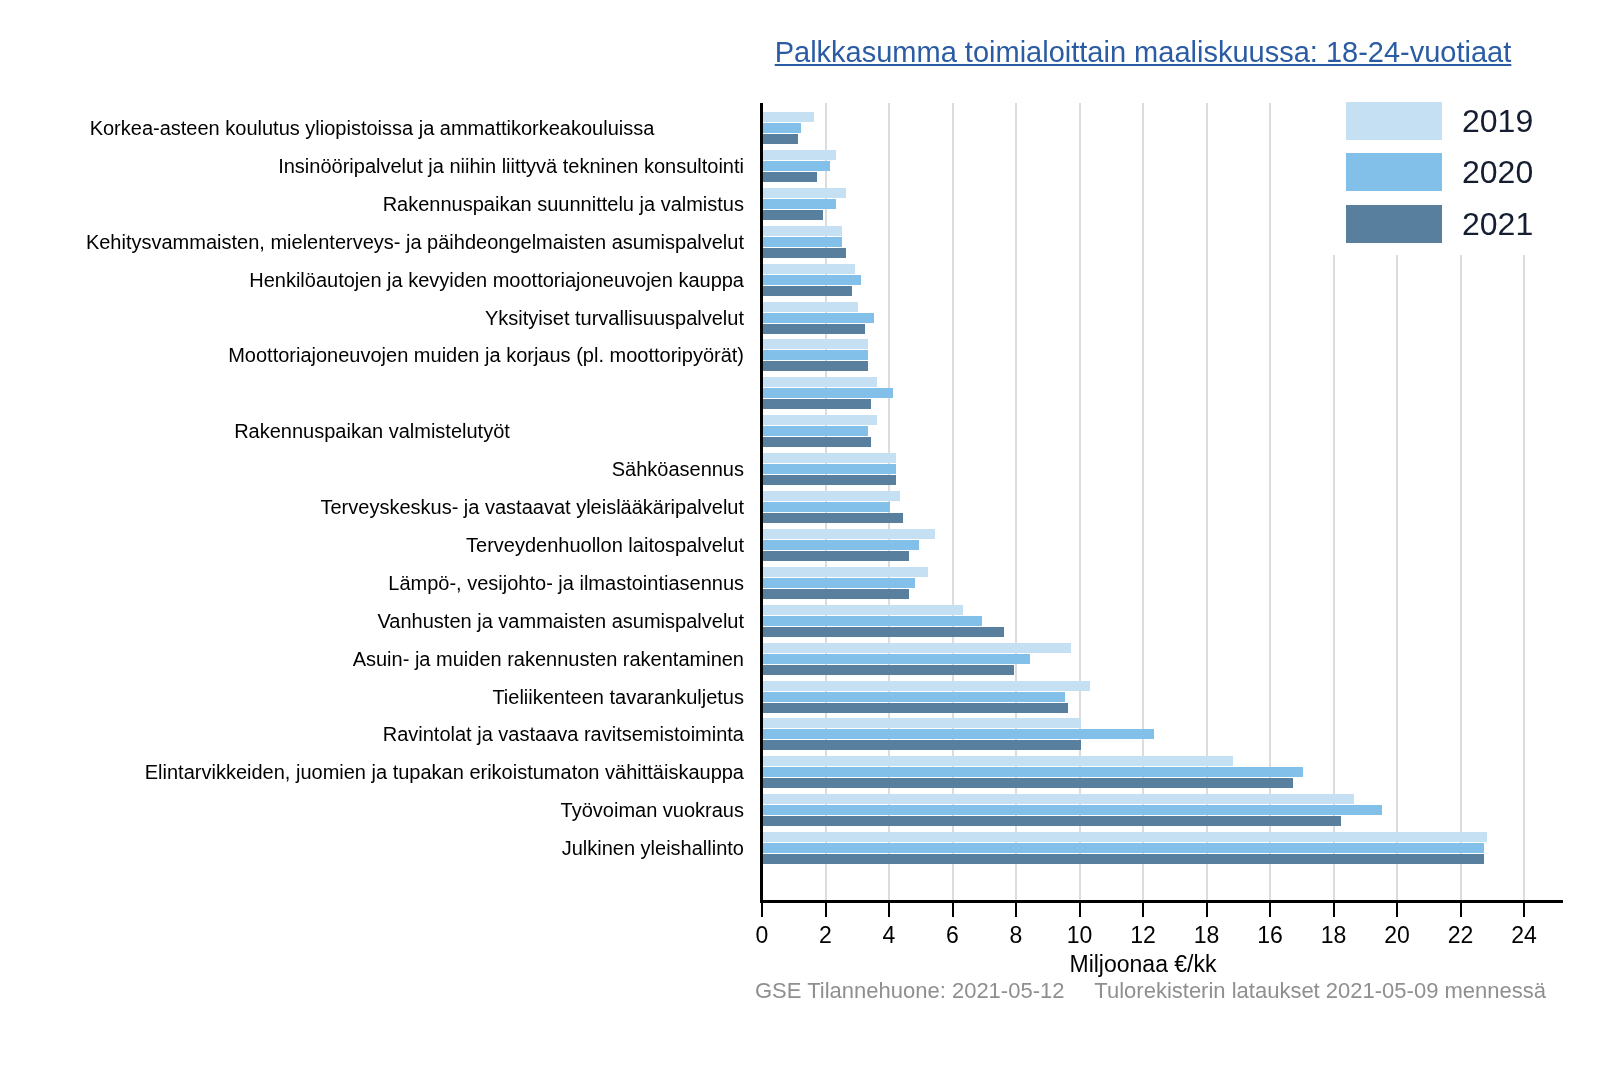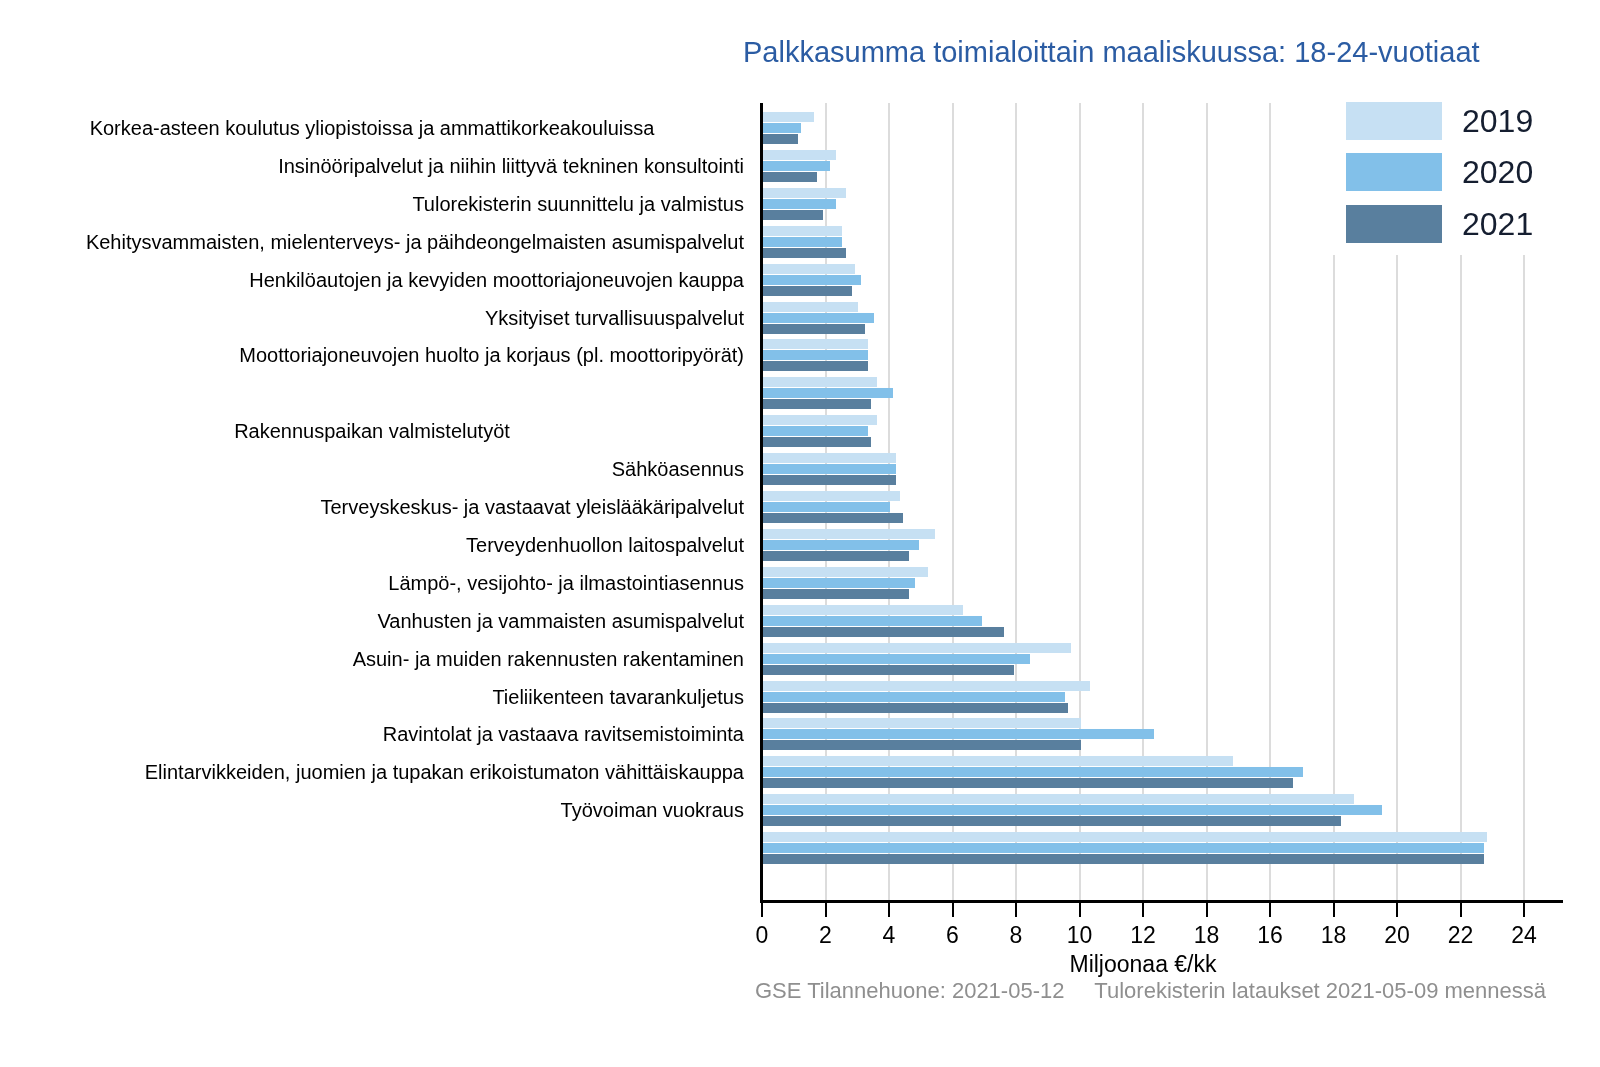--- a/index.html
+++ b/index.html
@@ -6,22 +6,24 @@
   .canvas{
     position:relative;
     width:1600px;height:1067px;
     background:#ffffff;
     font-family:"Liberation Sans","DejaVu Sans",sans-serif;
     overflow:hidden;
   }
   .abs{position:absolute;}
   .chart-title{
     top:36px;left:743px;width:800px;
+    text-align:center;
     font-size:29px;
     letter-spacing:0px;
+    text-decoration:underline;
   }
   .cat-label{
     left:0;width:744px;
     text-align:right;
     font-size:20px;
     color:#000000;
     line-height:22px;
     white-space:nowrap;
   }
   .gridline{top:103px;width:2px;height:798px;background:#dcdcdc;}
@@ -152,36 +154,37 @@
       <div class="abs legend-label" style="top: 153px; color: rgb(21, 30, 48);">2020</div>
       <div class="abs legend-swatch" style="top: 205px; background: rgb(89, 127, 158);"></div>
       <div class="abs legend-label" style="top: 205px; color: rgb(21, 30, 48);">2021</div>
     </div>
 
   <div class="abs footer-left" style="color: rgb(143, 143, 143);">GSE Tilannehuone: 2021-05-12</div>
   <div class="abs footer-right" style="color: rgb(143, 143, 143);">Tulorekisterin lataukset 2021-05-09 mennessä</div>
 
 <div class="abs cat-label" style="top: 117px; text-align: center;">Korkea-asteen koulutus yliopistoissa ja ammattikorkeakouluissa</div>
     <div class="abs cat-label" style="top: 154.9px;">Insinööripalvelut ja niihin liittyvä tekninen konsultointi</div>
-    <div class="abs cat-label" style="top: 192.8px;">Tulorekisterin suunnittelu ja valmistus</div>
+    <div class="abs cat-label" style="top: 192.8px;">Rakennuspaikan suunnittelu ja valmistus</div>
     <div class="abs cat-label" style="top: 230.7px;">Kehitysvammaisten, mielenterveys- ja päihdeongelmaisten asumispalvelut</div>
     <div class="abs cat-label" style="top: 268.6px;">Henkilöautojen ja kevyiden moottoriajoneuvojen kauppa</div>
     <div class="abs cat-label" style="top: 306.5px;">Yksityiset turvallisuuspalvelut</div>
-    <div class="abs cat-label" style="top: 344.4px;">Moottoriajoneuvojen huolto ja korjaus (pl. moottoripyörät)</div>
+    <div class="abs cat-label" style="top: 344.4px;">Moottoriajoneuvojen muiden ja korjaus (pl. moottoripyörät)</div>
     <div class="abs cat-label" style="top: 420.2px; text-align: center;">Rakennuspaikan valmistelutyöt</div>
     <div class="abs cat-label" style="top: 458.1px;">Sähköasennus</div>
     <div class="abs cat-label" style="top: 496px;">Terveyskeskus- ja vastaavat yleislääkäripalvelut</div>
     <div class="abs cat-label" style="top: 571.8px;">Lämpö-, vesijohto- ja ilmastointiasennus</div>
     <div class="abs cat-label" style="top: 533.9px;">Terveydenhuollon laitospalvelut</div>
     <div class="abs cat-label" style="top: 609.7px;">Vanhusten ja vammaisten asumispalvelut</div>
     <div class="abs cat-label" style="top: 647.6px;">Asuin- ja muiden rakennusten rakentaminen</div>
     <div class="abs cat-label" style="top: 685.5px;">Tieliikenteen tavarankuljetus</div>
     <div class="abs cat-label" style="top: 723.4px;">Ravintolat ja vastaava ravitsemistoiminta</div>
     <div class="abs cat-label" style="top: 761.3px;">Elintarvikkeiden, juomien ja tupakan erikoistumaton vähittäiskauppa</div>
     <div class="abs cat-label" style="top: 799.2px;">Työvoiman vuokraus</div>
+    <div class="abs cat-label" style="top: 837.1px;">Julkinen yleishallinto</div>
     <div class="abs tick" style="left: 761px;"></div>
     <div class="abs tick-label" style="left: 762px;">0</div>
     <div class="abs tick" style="left: 824.5px;"></div>
     <div class="abs tick-label" style="left: 825.5px;">2</div>
     <div class="abs tick" style="left: 888px;"></div>
     <div class="abs tick-label" style="left: 889px;">4</div>
     <div class="abs tick" style="left: 951.5px;"></div>
     <div class="abs tick-label" style="left: 952.5px;">6</div>
     <div class="abs tick" style="left: 1015px;"></div>
     <div class="abs tick-label" style="left: 1016px;">8</div>

